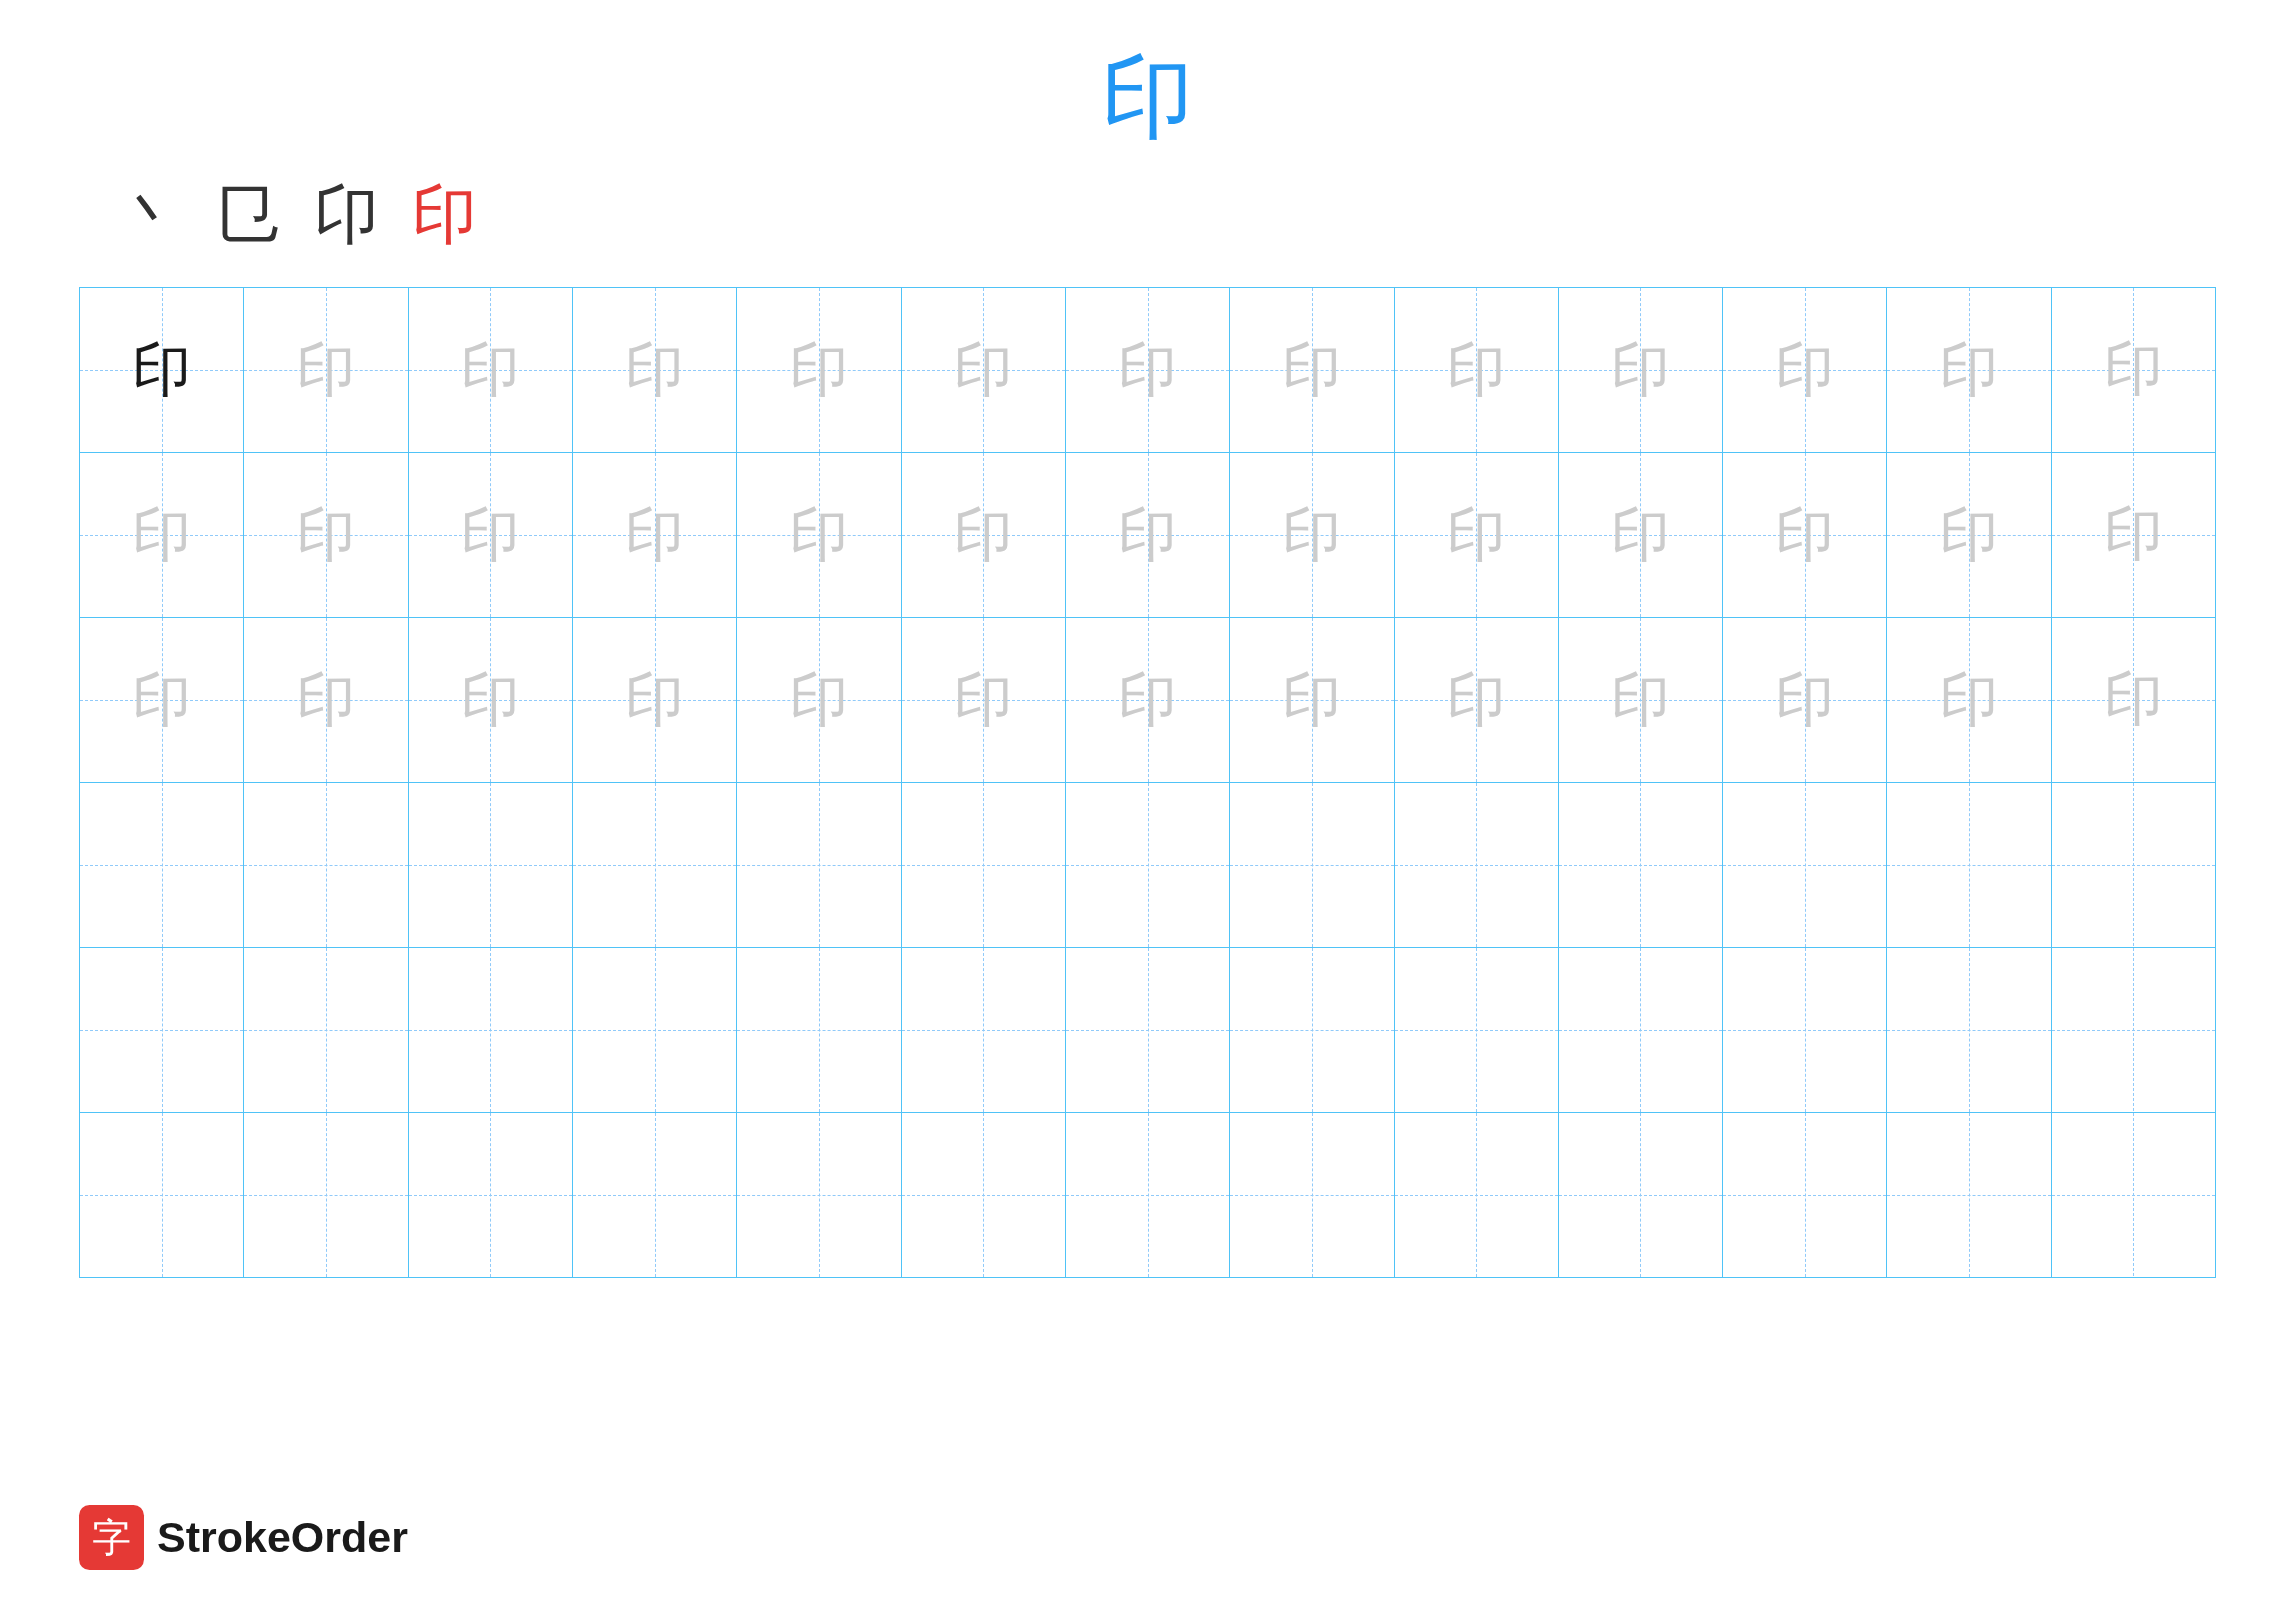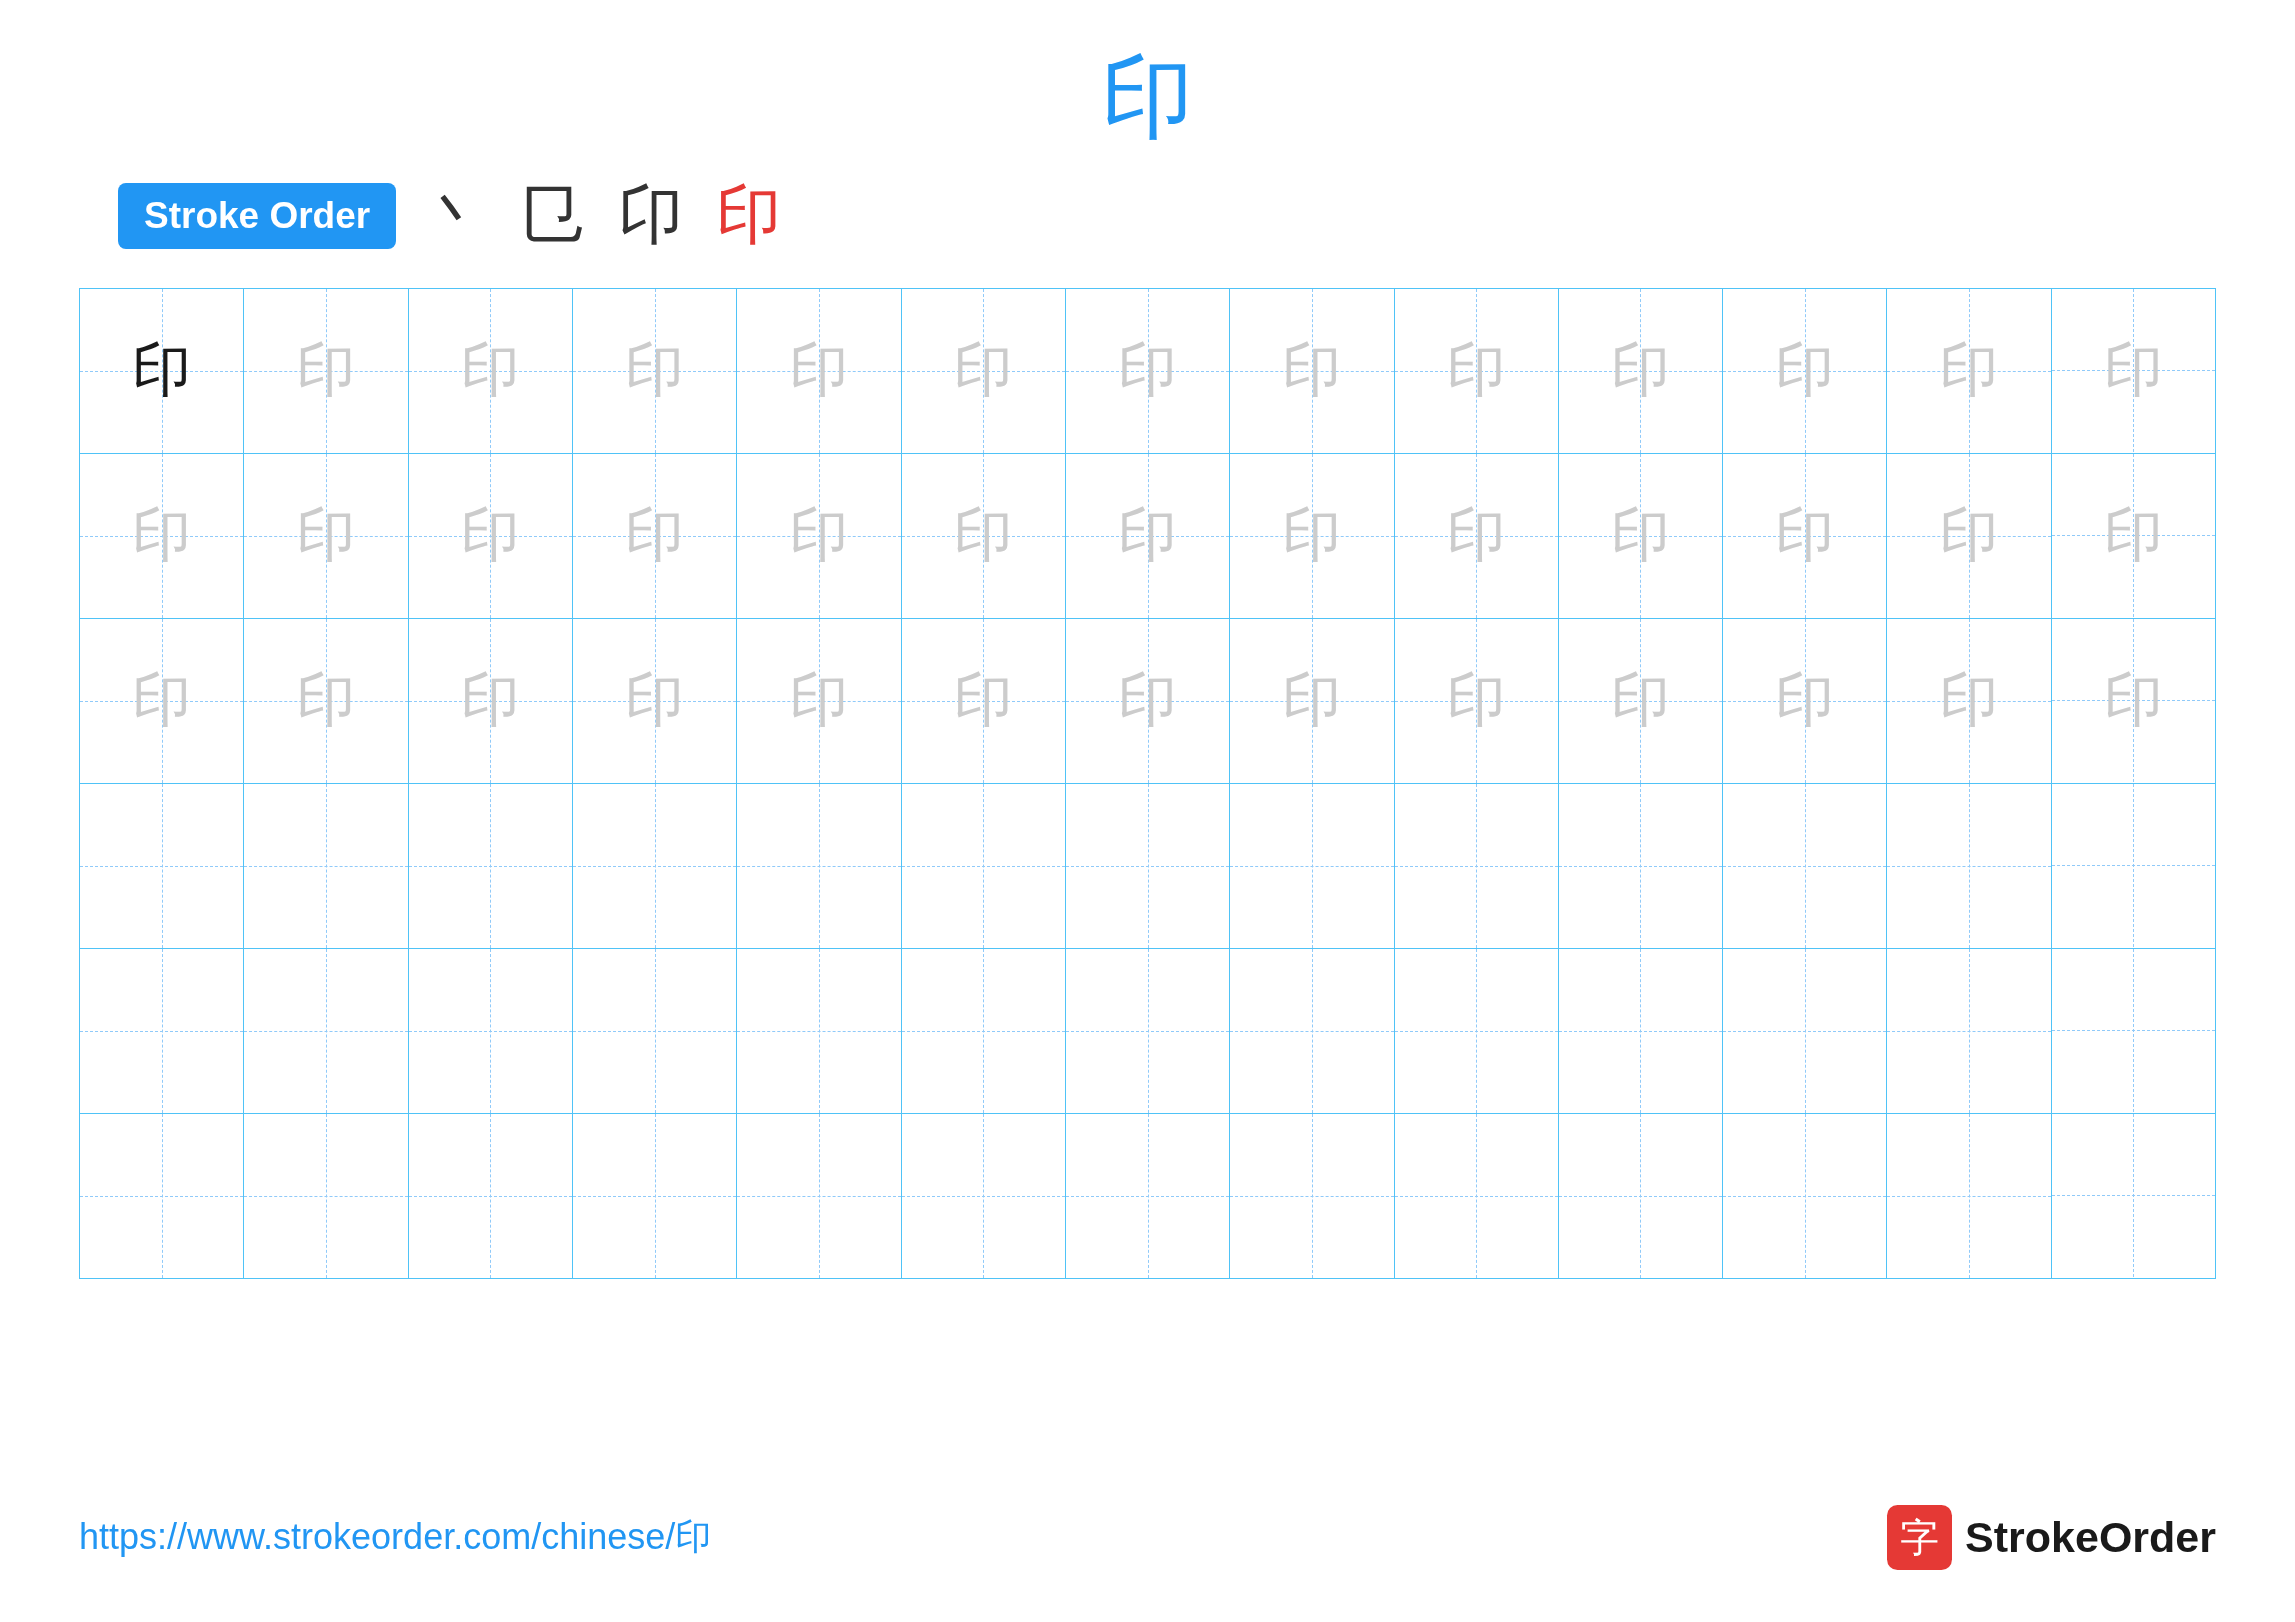--- a/index.html
+++ b/index.html
@@ -195,21 +195,20 @@
 </head>
 <body>
 
 <div class="page-container">
 
   <div class="title-area">
     <span class="title-chinese">印</span>
   </div>
 
   <div class="stroke-order-section">
-    <span class="stroke-order-badge">Stroke Order</span>
     <div class="stroke-sequence">
       <span class="stroke-step dark">丶</span>
       <span class="stroke-step dark">㔾</span>
       <span class="stroke-step dark">卬</span>
       <span class="stroke-step red">印</span>
     </div>
   </div>
 
   <div class="practice-grid-container">
 
@@ -383,21 +382,20 @@
       <div class="grid-cell" style="height: 164px;"></div>
       <div class="grid-cell" style="height: 164px;"></div>
       <div class="grid-cell" style="height: 164px;"></div>
       <div class="grid-cell" style="height: 164px;"></div>
       <div class="grid-cell" style="height: 163px;"></div>
     </div>
 
   </div>
 
   <div class="footer">
-    <a class="footer-url" href="#">https://www.strokeorder.com/chinese/印</a>
     <div class="footer-logo">
       <div class="logo-icon">
         <span>字</span>
       </div>
       <span class="logo-text">StrokeOrder</span>
     </div>
   </div>
 
 </div>
 

